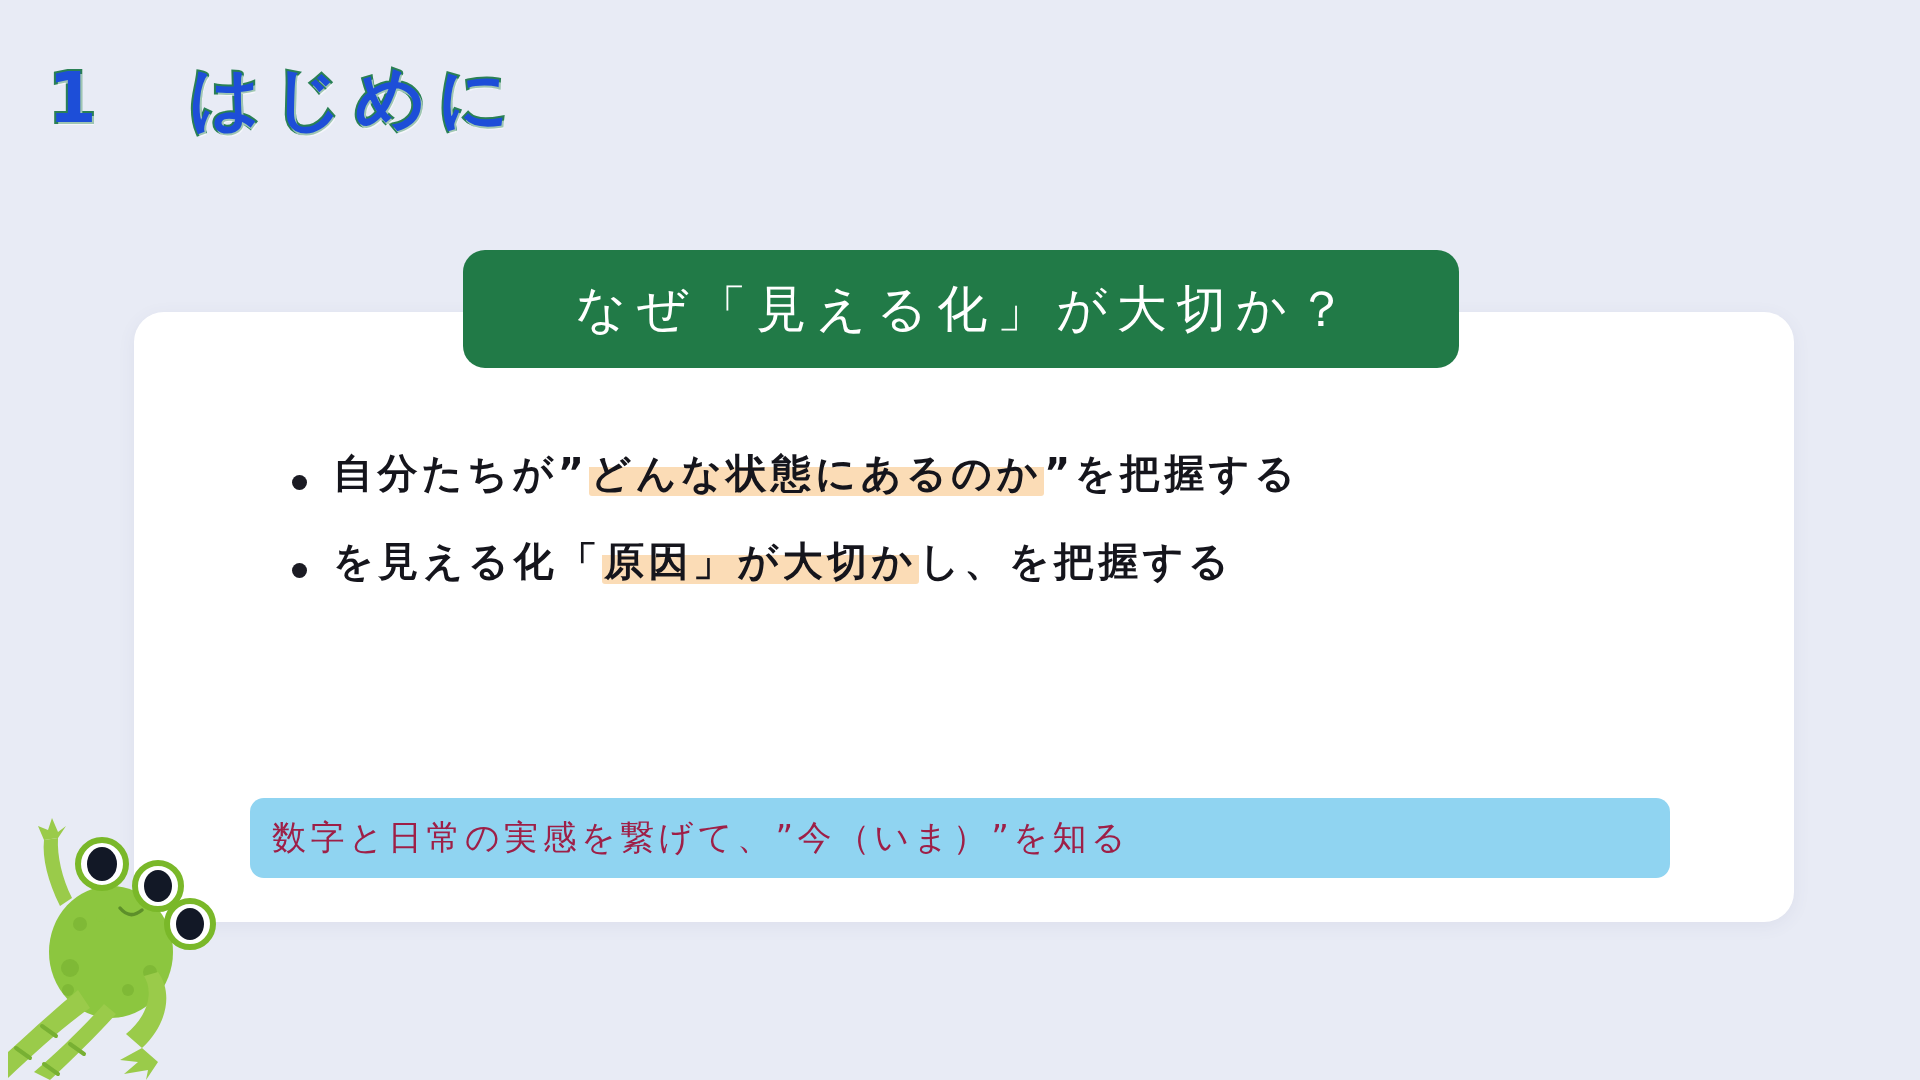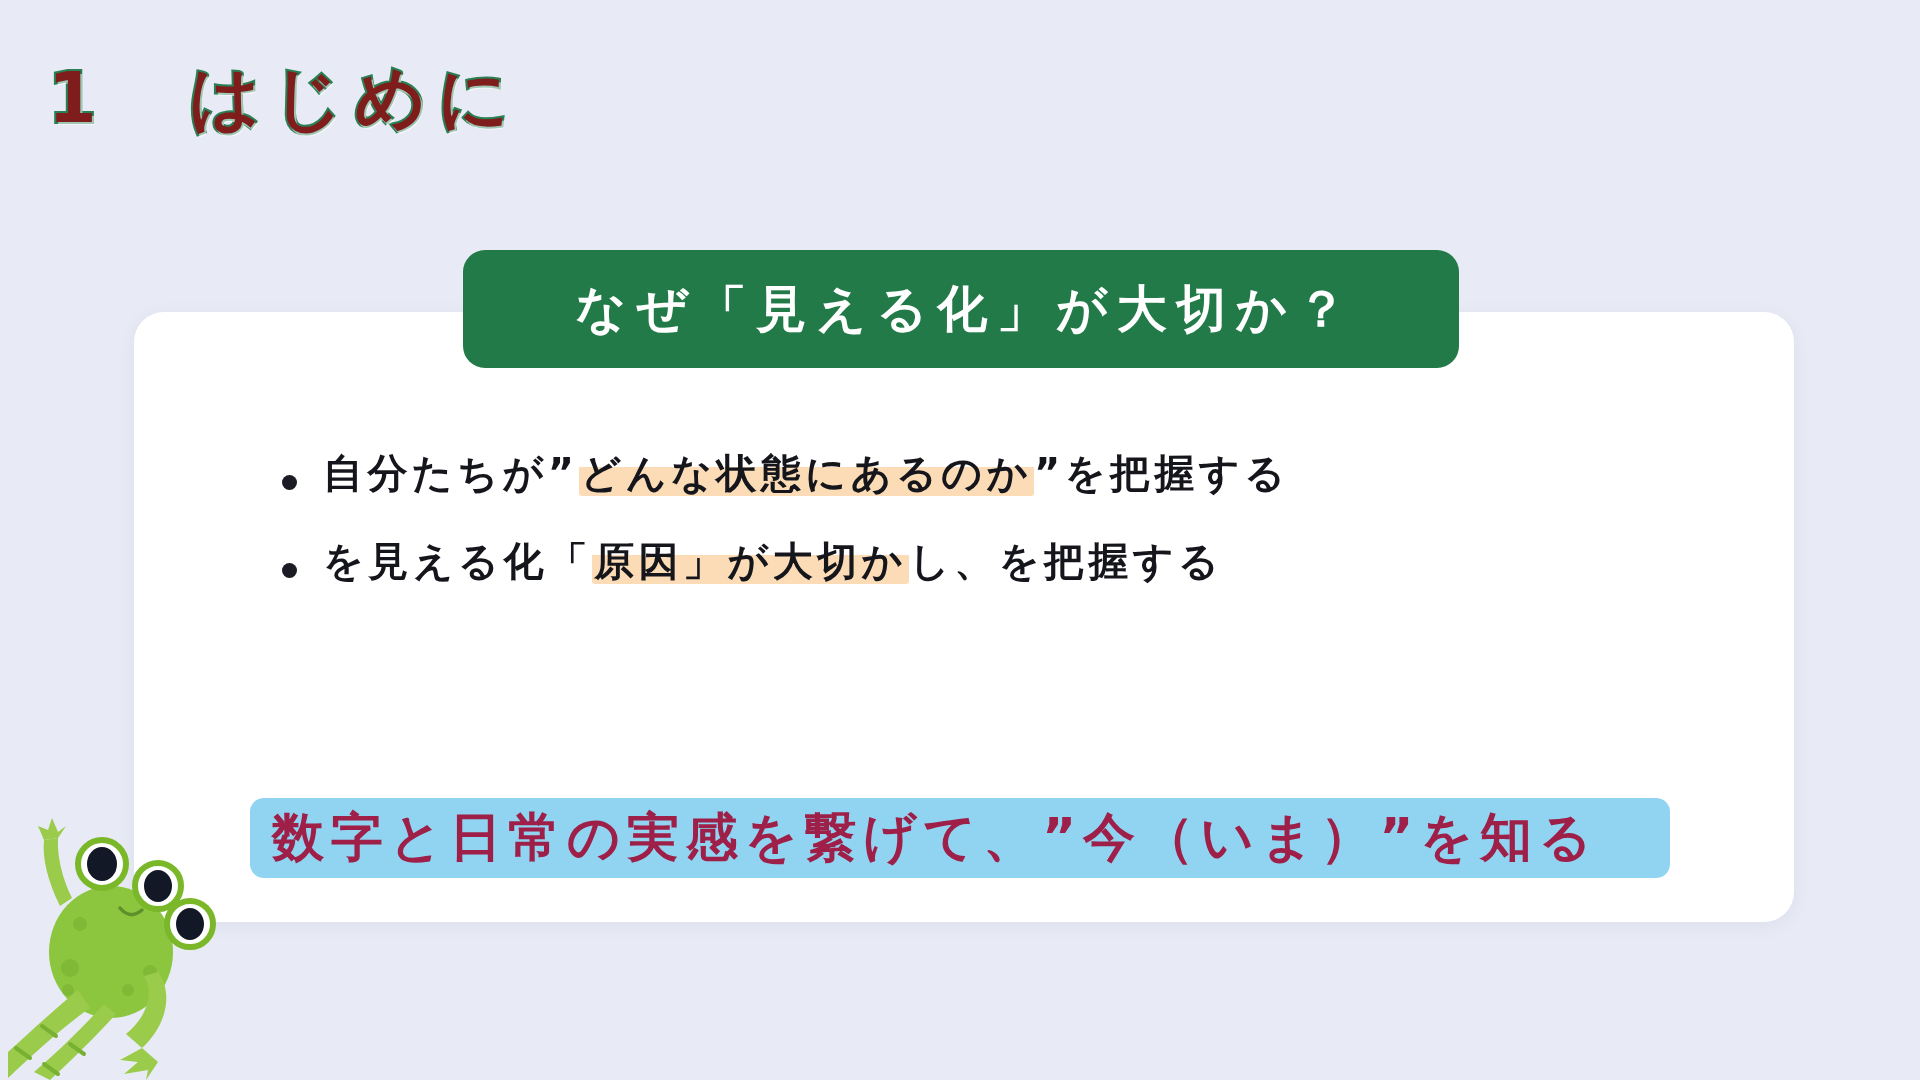--- a/index.html
+++ b/index.html
@@ -6,21 +6,21 @@
   body{
     width:1920px;height:1080px;overflow:hidden;position:relative;
     background:#e8ebf5;
     font-family:"DejaVu Sans","Liberation Sans",sans-serif;
   }
 
   
   #slide-title{
     position:absolute;left:48px;top:52px;
     font-size:70px;font-weight:700;letter-spacing:.16em;
-    color:#7f1d1d;
+    color:#1d4ed8;
     -webkit-text-stroke:4px #2a8055;
     paint-order:stroke fill;
     white-space:pre;
     text-shadow:2px 3px 0 rgba(255,255,255,.55);
   }
 
   
   #content-card{
     position:absolute;left:134px;top:312px;width:1660px;height:610px;
     background:#ffffff;border-radius:30px;
@@ -28,27 +28,27 @@
   }
 
   
   #section-banner{
     position:absolute;left:463px;top:250px;width:996px;height:118px;
     background:#217a47;border-radius:22px;
     display:flex;align-items:center;justify-content:center;
     z-index:4;
   }
   #section-banner .banner-text{
-    color:#ffffff;font-size:50px;font-weight:700;letter-spacing:.19em;
+    color:#ffffff;font-size:50px;font-weight:400;letter-spacing:.19em;
     text-indent:.19em;white-space:nowrap;
   }
 
   
   #bullet-list{
-    position:absolute;left:282px;top:450px;width:1520px;
+    position:absolute;left:292px;top:450px;width:1520px;
     z-index:3;
   }
   .bullet-row{
     display:flex;align-items:flex-start;
     margin-bottom:42px;
   }
   .bullet-dot{
     width:15px;height:15px;border-radius:50%;background:#1b1b23;
     margin-top:25px;margin-right:26px;flex:0 0 auto;
   }
@@ -62,21 +62,21 @@
   }
 
   
   #summary-box{
     position:absolute;left:250px;top:798px;width:1420px;height:80px;
     background:#90d4f1;border-radius:14px;
     display:flex;align-items:center;
     z-index:3;
   }
   #summary-box .summary-text{
-    color:#9e1f47;font-size:52px;font-weight:700;letter-spacing:.13em;
+    color:#9e1f47;font-size:34px;font-weight:400;letter-spacing:.13em;
     padding-left:22px;white-space:nowrap;
   }
 
   
   #mascot{
     position:absolute;left:8px;top:812px;width:230px;height:268px;
     z-index:6;pointer-events:none;
   }
 </style>
 </head>

